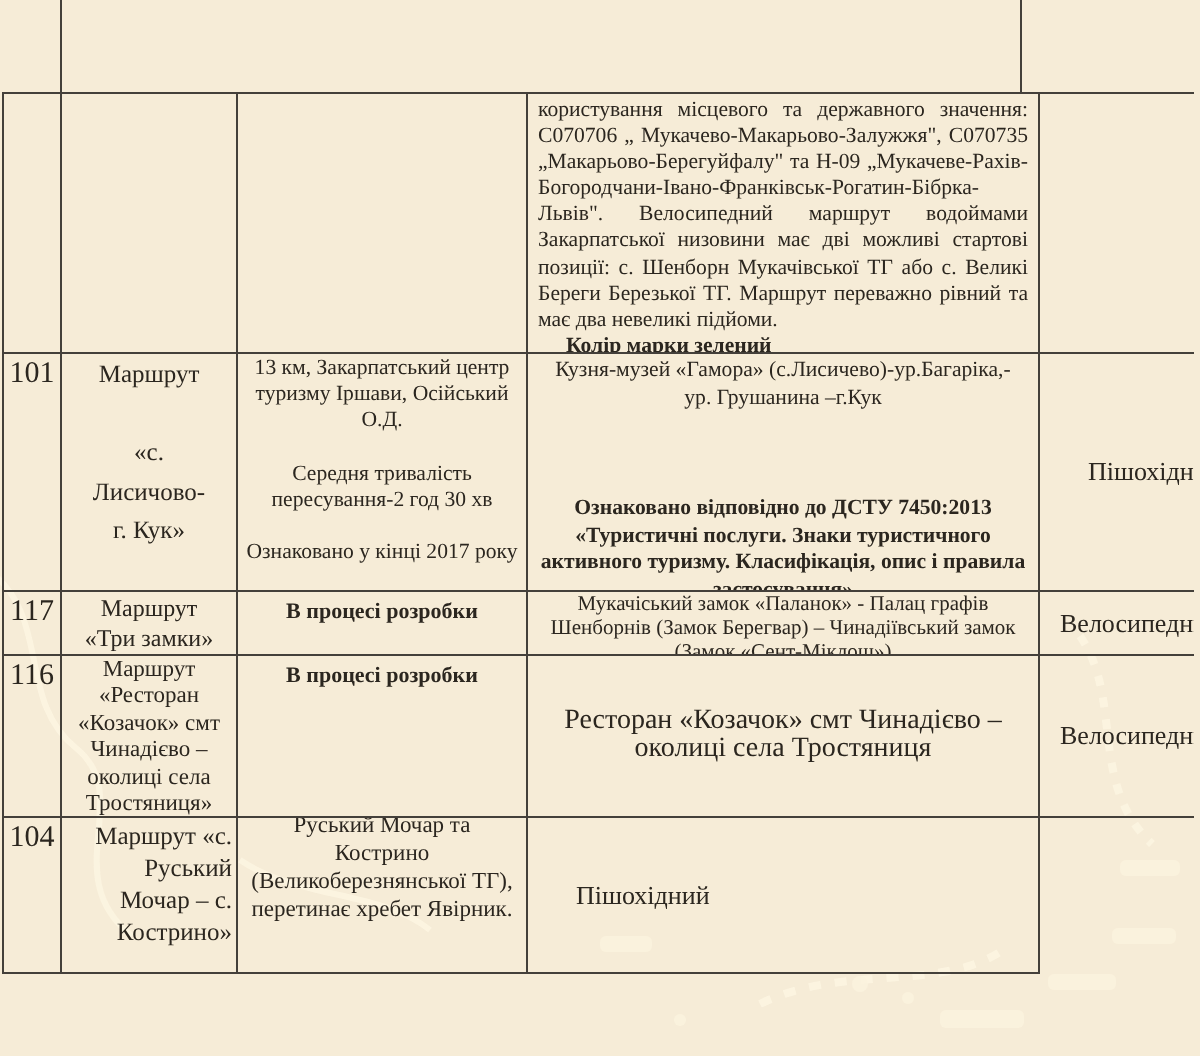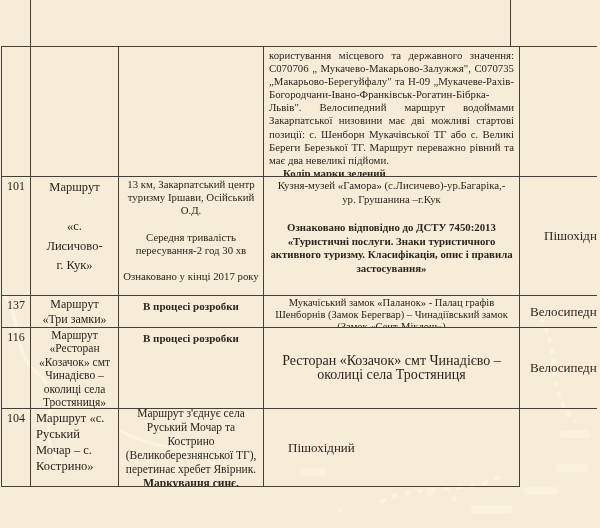--- a/index.html
+++ b/index.html
@@ -31,33 +31,33 @@
     box-sizing:border-box;
     border-right:1px solid var(--line);
     border-bottom:1px solid var(--line);
     overflow:hidden;
     display:flex;flex-direction:column;
     padding:1px 2px;
   }
   .top{justify-content:flex-start;}
   .mid{justify-content:center;}
   .ctr{text-align:center;}
-  .lft{text-align:left;}
+  .lft{text-align:right;}
   .pre{white-space:pre-line;}
   .b{font-weight:bold;text-align:center;}
-  .num{font-size:12px;text-align:center;padding-top:2px;}
+  .num{font-size:15px;text-align:center;padding-top:2px;}
   .name{font-size:12px;line-height:15px;}
   .name-101{font-size:12.5px;line-height:19.5px;}
   .name-103{font-size:11.5px;line-height:13.4px;}
   .name-104{font-size:12.5px;line-height:16px;padding-left:5px;}
   .det-101{font-size:10.8px;line-height:13.2px;padding:1px 4px;}
   .det-dev{font-size:11px;padding-top:4px;}
   .det-104a{font-size:11.5px;line-height:14px;}
   .det-104b{font-size:10.3px;line-height:12.3px;}
-  .desc{padding:1px 6px;}
+  .desc{padding:1px 6px;gap:27px;}
   .desc-cont{font-size:10.8px;line-height:13.1px;text-align:justify;padding:2px 5px 0 5px;}
   .desc-cont .note{font-weight:bold;text-align:left;text-indent:14px;}
   .desc-101a{font-size:10.8px;line-height:13.5px;margin-top:1px;}
   .desc-101b{font-size:10.8px;line-height:13.5px;margin-top:15px;}
   .desc-102{font-size:10.5px;line-height:12px;padding-top:1px;}
   .desc-103{font-size:14px;line-height:14px;}
   .desc-104a{font-size:11.5px;line-height:14px;}
   .desc-104b{font-size:11.5px;line-height:14px;}
   .type{font-size:13px;white-space:nowrap;}
   .pad24{padding-left:24px;}
@@ -112,21 +112,21 @@
 
 Середня тривалість пересування-2 год 30 хв
 
 Ознаковано у кінці 2017 року</div>
     <div class="cell top ctr desc">
       <div class="desc-101a">Кузня-музей «Гамора» (с.Лисичево)-ур.Багаріка,- ур. Грушанина –г.Кук</div>
       <div class="desc-101b b">Ознаковано відповідно до ДСТУ 7450:2013 «Туристичні послуги. Знаки туристичного активного туризму. Класифікація, опис і правила застосування»</div>
     </div>
     <div class="cell mid type pad24">Пішохідний</div>
 
-    <div class="cell top num">137</div>
+    <div class="cell top num">117</div>
     <div class="cell top ctr pre name">Маршрут
 «Три замки»</div>
     <div class="cell top ctr b det-dev">В процесі розробки</div>
     <div class="cell top ctr desc desc-102">Мукачіський замок «Паланок» - Палац графів Шенборнів (Замок Берегвар) – Чинадіївський замок (Замок «Сент-Міклош»)</div>
     <div class="cell mid type pad10">Велосипедний</div>
 
     <div class="cell top num">116</div>
     <div class="cell top ctr pre name-103">Маршрут
 «Ресторан
 «Козачок» смт

